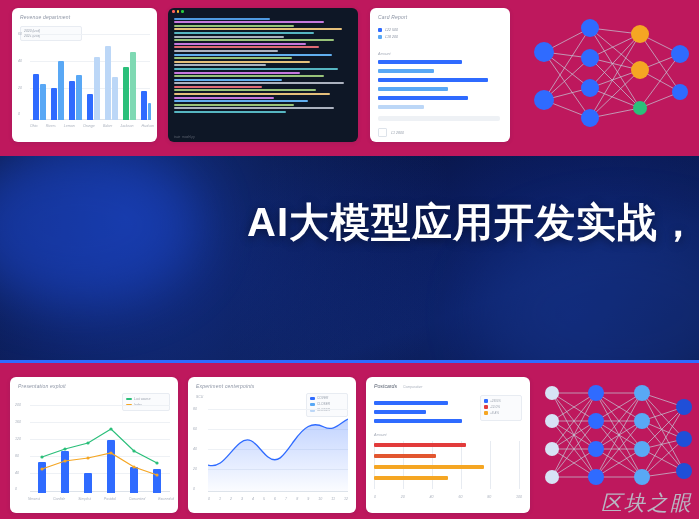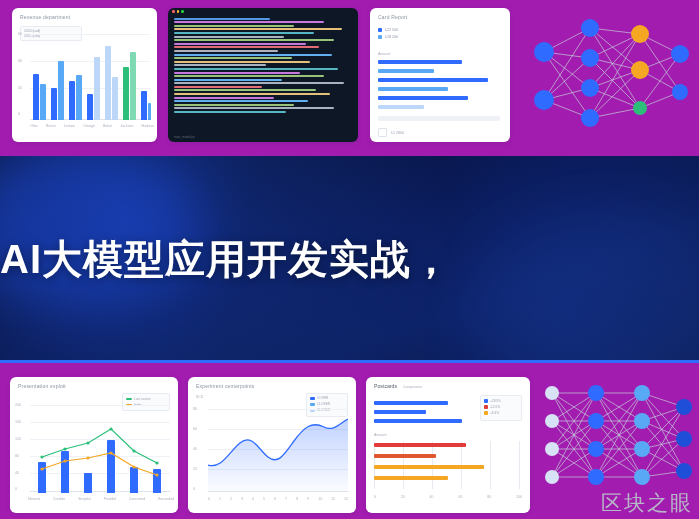--- a/index.html
+++ b/index.html
@@ -4,21 +4,21 @@
 <style>
   html,body{margin:0;padding:0;}
   body{
     width:699px;height:519px;overflow:hidden;
     background:#f2f4f7;
     font-family:"Liberation Sans", sans-serif;
   }
   .page{position:relative;width:699px;height:519px;}
 
   
-  .strip{position:absolute;left:0;width:699px;background:#a21caf;}
+  .strip{position:absolute;left:0;width:699px;background:#be185d;font-style:italic;}
   .strip.top{top:0;height:156px;}
   .strip.bottom{top:363px;height:156px;}
 
   .card{
     position:absolute;background:#ffffff;border-radius:6px;
     box-shadow:0 1px 4px rgba(20,40,80,.13);
     overflow:hidden;
   }
 
   .card-title{
@@ -44,26 +44,25 @@
       radial-gradient(circle at 18% 30%, rgba(30,80,220,.55) 0%, rgba(10,20,60,0) 55%),
       radial-gradient(circle at 82% 78%, rgba(20,60,190,.5) 0%, rgba(10,20,60,0) 58%),
       linear-gradient(160deg,#050a1c 0%,#071038 45%,#0a1845 70%,#050a1c 100%);
     overflow:hidden;
   }
   .banner .glow{
     position:absolute;border-radius:50%;filter:blur(26px);opacity:.55;
   }
   .banner-text{
     position:absolute;left:0;right:0;top:40px;
-    text-align:left;color:#ffffff;
+    text-align:right;color:#ffffff;
     font-weight:bold;
     font-size:40px;line-height:52px;
     letter-spacing:1px;
     text-shadow:0 2px 10px rgba(0,0,0,.45);
-    margin-top:37px;
   }
   .banner-line{display:block;white-space:nowrap;}
   .rule{
     position:absolute;height:3px;background:#2f6bff;left:0;width:699px;
   }
   .rule.r1{top:156px;}
   .rule.r2{top:360px;}
 
   
   .watermark{

